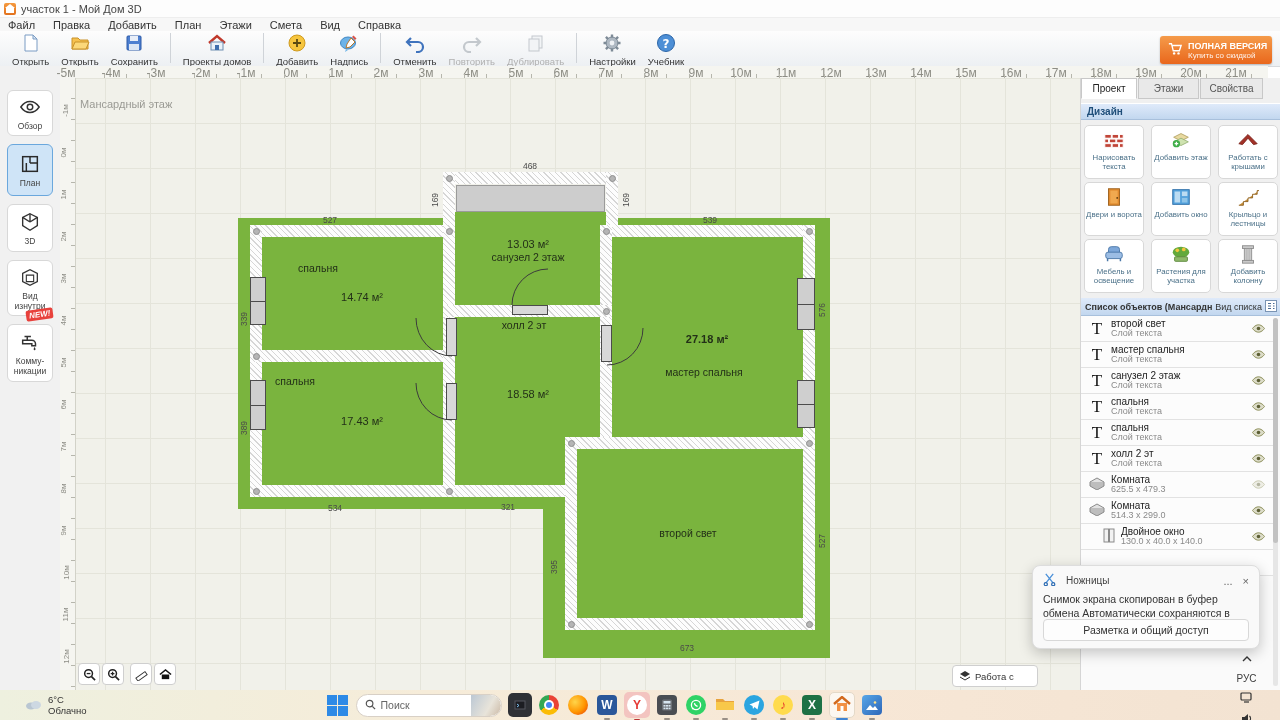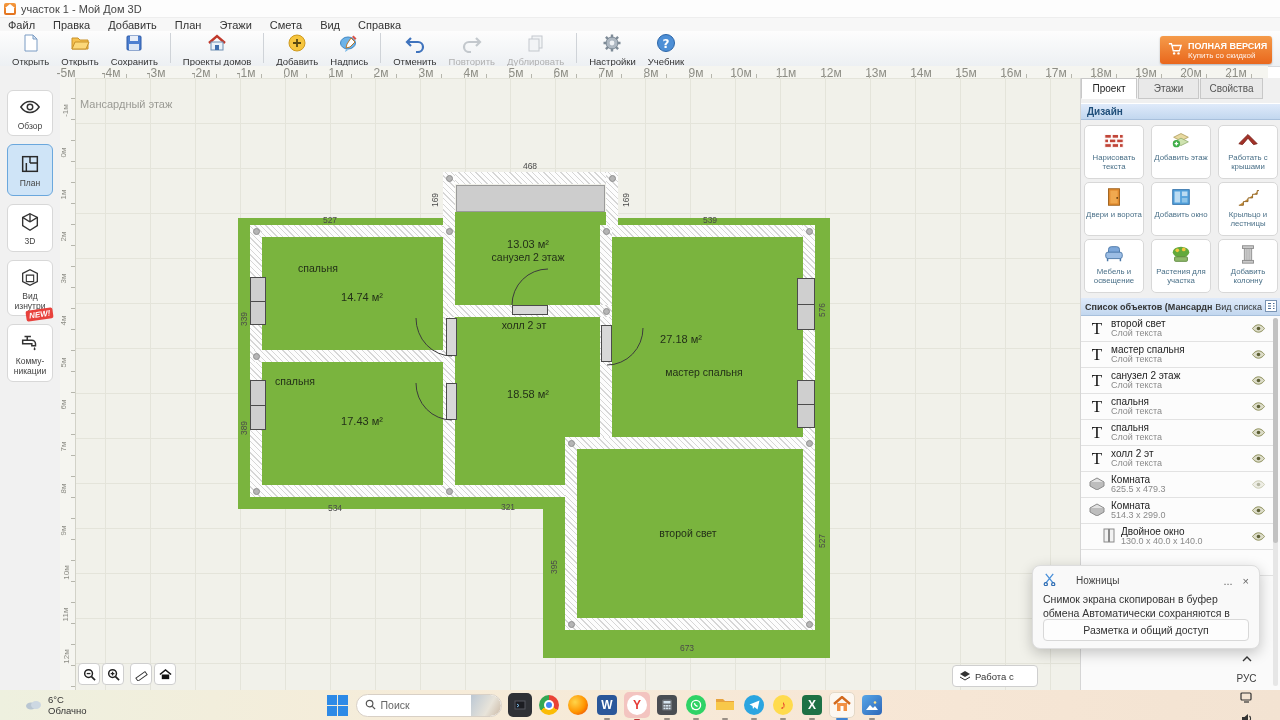--- a/index.html
+++ b/index.html
@@ -64,21 +64,21 @@
   #objhdr .h2{font-size:9px;color:#333;margin-left:auto;white-space:nowrap;}
   .orow{position:absolute;left:0;width:192px;height:26px;border-bottom:1px solid #e2e2e2;background:#fcfcfc;display:flex;align-items:center;gap:6px;padding-left:8px;box-sizing:border-box;cursor:pointer;}
   .orow .nm{font-size:10px;color:#222;line-height:1.1;}
   .orow .sb{font-size:9px;color:#8a8a8a;line-height:1.1;}
   .orow .tic{font-family:"Liberation Serif","DejaVu Serif",serif;font-size:17px;color:#111;width:16px;text-align:center;}
   .eye{margin-left:auto;margin-right:8px;}
   #rscroll{position:absolute;right:2px;top:240px;width:5px;height:368px;background:#e6e6e6;border-radius:3px;}
   #rscroll .thumb{position:absolute;left:0;top:0;width:5px;height:225px;background:#c2c2c2;border-radius:3px;}
   
   #notif{left:1032px;top:565px;width:228px;height:84px;background:#f9f9f9;border:1px solid #ddd;border-radius:8px;box-shadow:0 4px 14px rgba(0,0,0,.22);z-index:20;box-sizing:border-box;padding:7px 10px;}
-  #notif .nt{display:flex;align-items:center;gap:20px;font-size:10px;color:#444;}
+  #notif .nt{display:flex;align-items:center;gap:10px;font-size:10px;color:#444;}
   #notif .body{font-size:10.5px;color:#333;margin-top:5px;line-height:1.3;}
   #notif .nbtn{position:absolute;left:10px;right:10px;bottom:7px;height:20px;background:#fdfdfd;border:1px solid #d8d8d8;border-radius:4px;font-size:10.5px;color:#333;display:flex;align-items:center;justify-content:center;cursor:pointer;}
   #notif .ctrl{margin-left:auto;display:flex;gap:10px;color:#666;font-size:11px;}
   
   #taskbar{left:0;top:690px;width:1280px;height:30px;background:linear-gradient(90deg,#eef0df,#f6ecd9,#f7e7d6,#f3e3d2);display:flex;align-items:center;z-index:30;}
   .tkic{width:24px;height:24px;margin:0 2.5px;border-radius:5px;display:flex;align-items:center;justify-content:center;position:relative;cursor:pointer;flex:0 0 auto;}
   .tkic .dash{position:absolute;bottom:-3px;left:50%;transform:translateX(-50%);width:6px;height:2px;border-radius:1px;background:#9a9086;}
   #searchpill{width:146px;height:23px;background:#fff;border:1px solid #d8d0c6;border-radius:12px;display:flex;align-items:center;gap:5px;padding-left:8px;box-sizing:border-box;margin:0 4px;cursor:pointer;overflow:hidden;}
   #searchpill .ph{font-size:10.5px;color:#666;}
   #searchpill .pic{margin-left:auto;width:30px;height:21px;border-radius:0 11px 11px 0;background:linear-gradient(120deg,#bcc8d4,#e8e4da 60%,#cbb9a5);}
@@ -375,21 +375,21 @@
     <span class="dim v" style="left:494px;top:489px;">395</span>
     <span class="dim v" style="left:762px;top:463px;">527</span>
     <span class="dim" style="left:627px;top:570px;">673</span>
 
     <span class="rname" style="left:258px;top:190px;">спальня</span>
     <span class="rarea" style="left:302px;top:219px;">14.74 м²</span>
     <span class="rarea" style="left:468px;top:166px;">13.03 м²</span>
     <span class="rname" style="left:468px;top:179px;">санузел 2 этаж</span>
     <span class="rname" style="left:464px;top:247px;">холл 2 эт</span>
     <span class="rarea" style="left:468px;top:316px;">18.58 м²</span>
-    <span class="rarea" style="left:621px;top:261px;">27.18 м²</span>
+    <span class="rarea" style="left:647px;top:261px;font-weight:bold;">27.18 м²</span>
     <span class="rname" style="left:644px;top:294px;">мастер спальня</span>
     <span class="rname" style="left:235px;top:303px;">спальня</span>
     <span class="rarea" style="left:302px;top:343px;">17.43 м²</span>
     <span class="rname" style="left:628px;top:455px;">второй свет</span>
 
     <div class="ctool" style="left:18px;top:585px;width:22px;">
         <svg width="13" height="13" viewBox="0 0 14 14">
           <circle cx="6" cy="6" r="4.2" fill="none" stroke="#222" stroke-width="1.6"></circle>
           <path d="M9.2 9.2L13 13" stroke="#222" stroke-width="1.8"></path>
           <path d="M4 6h4" stroke="#222" stroke-width="1.4"></path>

